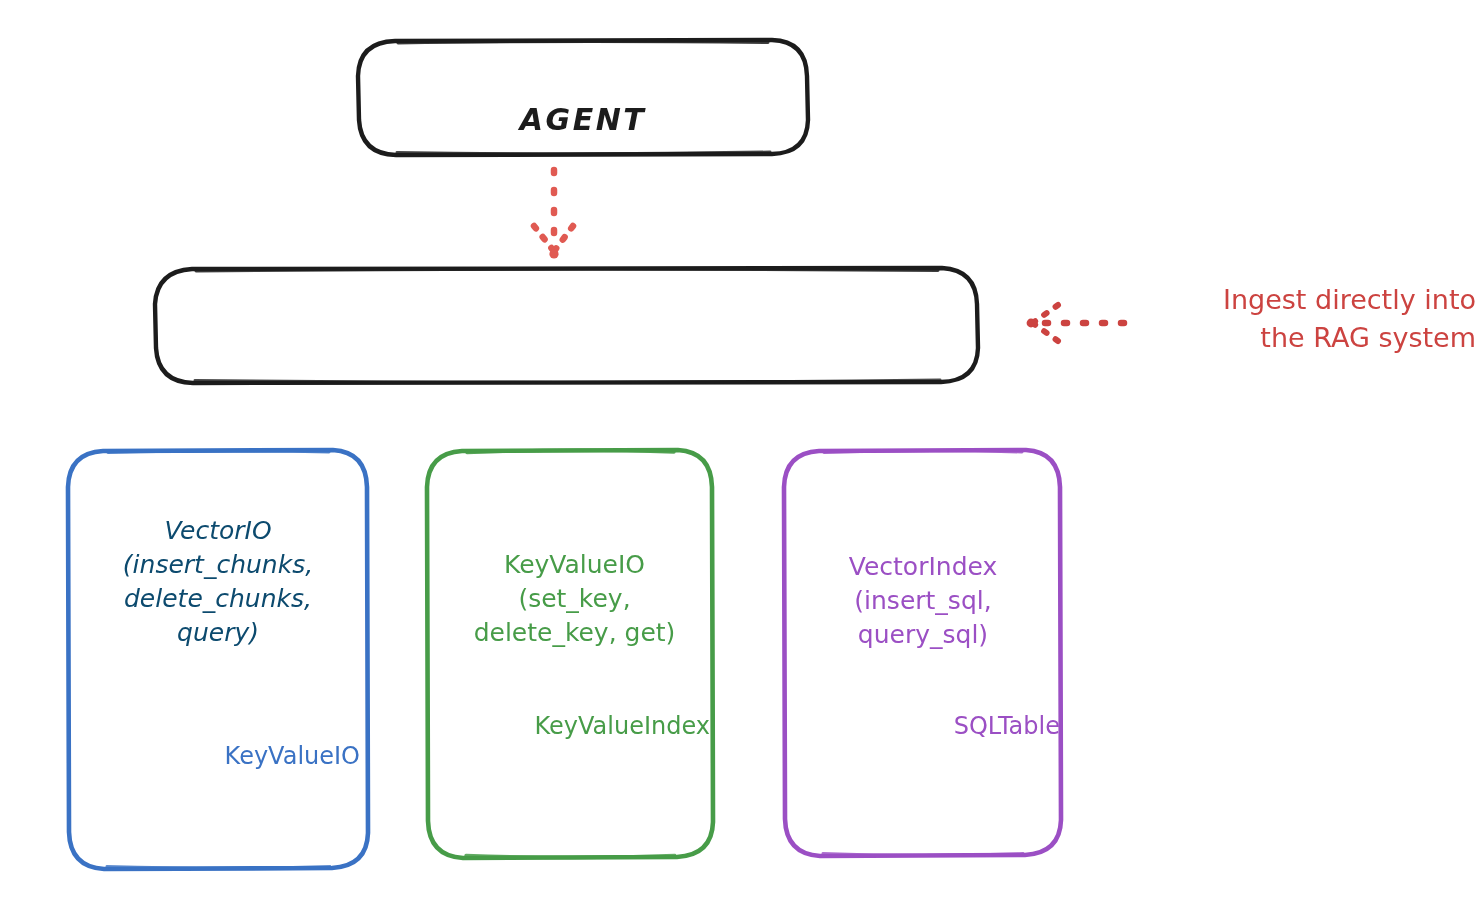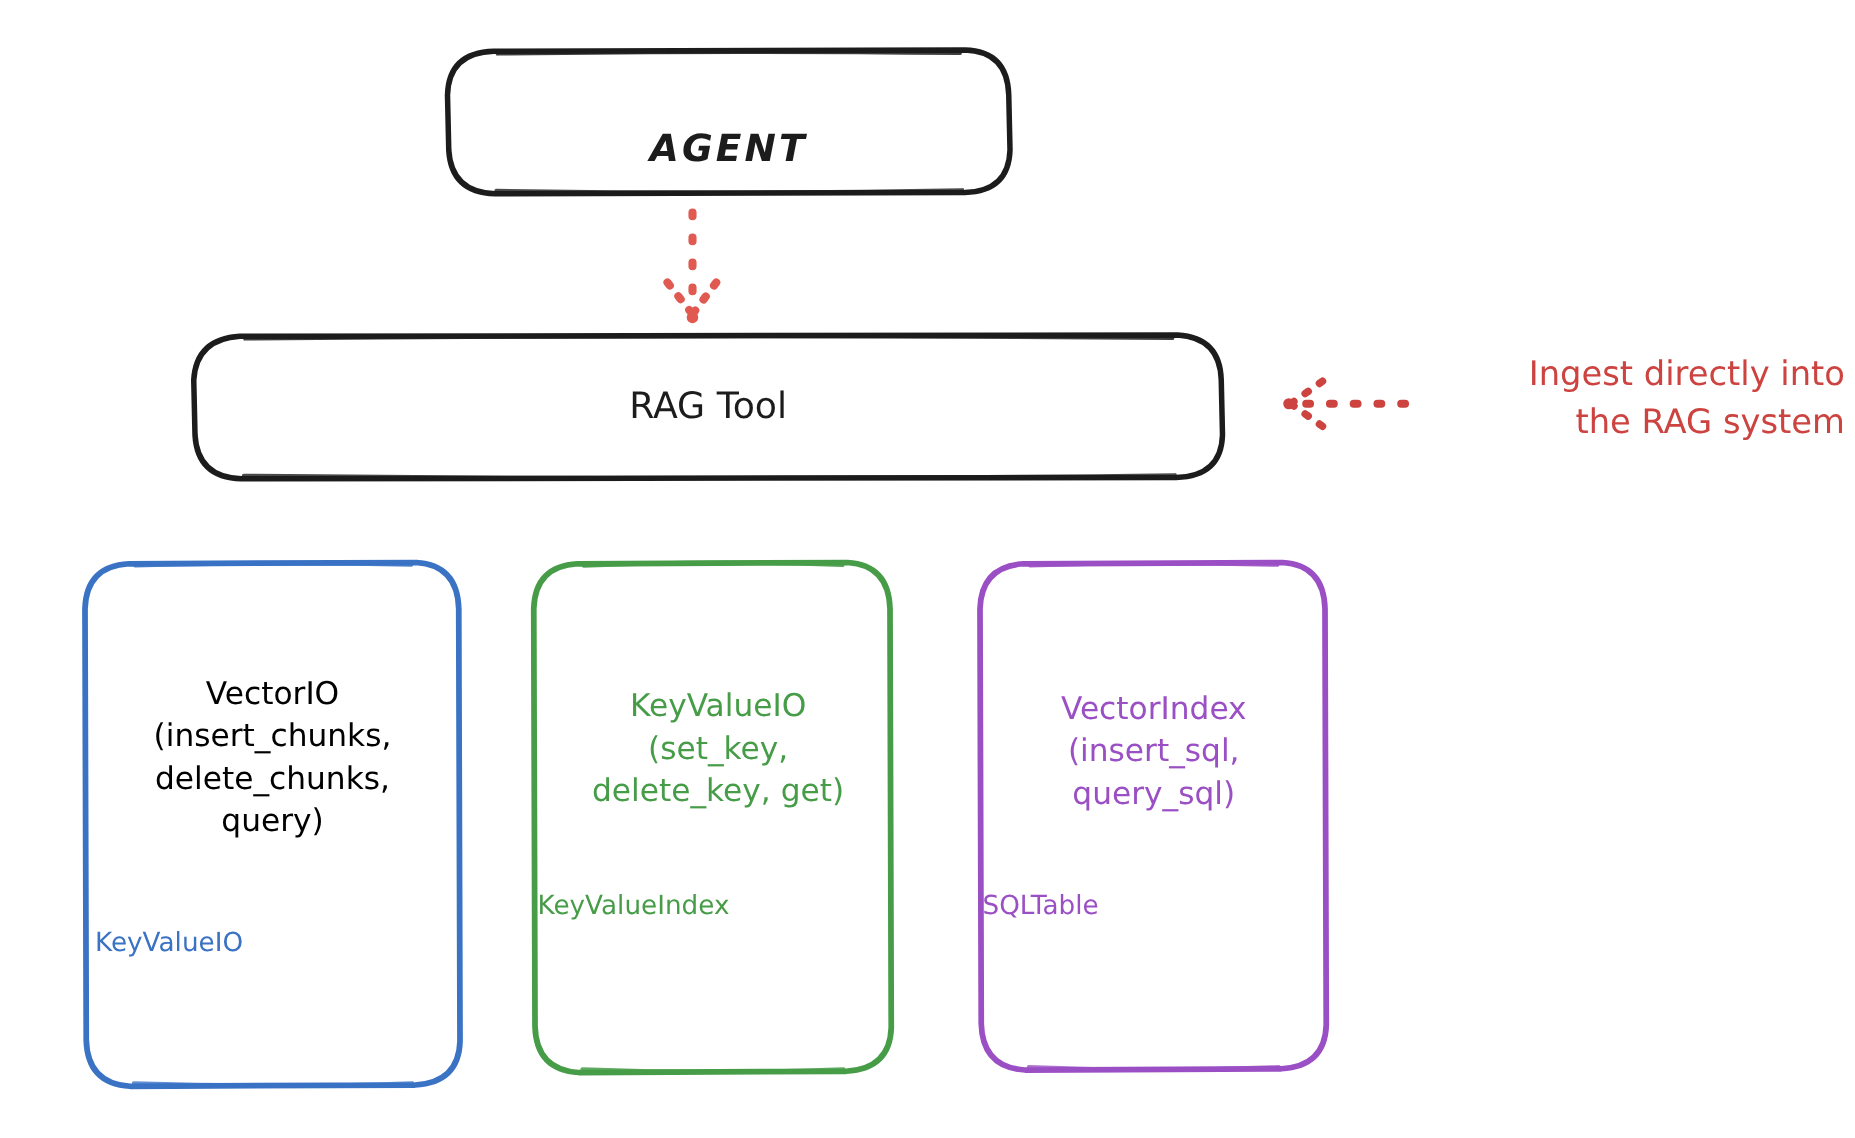--- a/index.html
+++ b/index.html
@@ -66,27 +66,27 @@
     position: absolute;
     text-align: center;
     white-space: pre-line;
     line-height: 1.36;
     font-size: 25px;
     font-family: "DejaVu Sans", sans-serif;
     user-select: none;
   }
   .provider-index {
     position: absolute;
-    text-align: left;
-    font-size: 21px;
+    text-align: right;
+    font-size: 24px;
     font-family: "DejaVu Sans", sans-serif;
     user-select: none;
   }
 
-  #vectorio-api   { left: 76px;  top: 538px; width: 284px; color: #000000; }
+  #vectorio-api   { left: 76px;  top: 514px; width: 284px; color: #0c4a6e; font-style: italic; }
   #vectorio-index { left: 76px;  top: 742px; width: 284px; color: #3a72c4; }
 
   #kvio-api       { left: 430px; top: 548px; width: 289px; color: #479c48; }
   #kvio-index     { left: 430px; top: 712px; width: 280px; color: #479c48; }
 
   #relio-api      { left: 786px; top: 550px; width: 274px; color: #9b4fc4; }
   #relio-index    { left: 786px; top: 712px; width: 274px; color: #9b4fc4; }
 
   
   #ingest-note {
@@ -157,21 +157,20 @@
       <path d="M 819,451 L 1026,450 Q 1059,452 1060,487 L 1061,820 Q 1060,853 1025,855
                L 820,856 Q 786,854 785,819 L 784,487 Q 785,453 819,451 Z" fill="#ffffff" stroke="#9b4fc4" stroke-width="4.6" stroke-linecap="round" stroke-linejoin="round"></path>
       <path d="M 824,452.5 Q 925,449 1022,452" fill="none" stroke="#9b4fc4" stroke-width="3" stroke-linecap="round" opacity="0.85"></path>
       <path d="M 823,853.5 Q 925,857.5 1023,853.5" fill="none" stroke="#9b4fc4" stroke-width="3" stroke-linecap="round" opacity="0.8"></path>
     </g>
 
   </svg>
 
   <div class="node-label" id="agent-label">AGENT</div>
 
-  <div class="node-label" id="ragtool-label">RAG Tool</div>
 
   <div class="provider-text" id="vectorio-api">VectorIO
 (insert_chunks,
 delete_chunks,
 query)</div>
   <div class="provider-index" id="vectorio-index">KeyValueIO</div>
 
   <div class="provider-text" id="kvio-api">KeyValueIO
 (set_key,
 delete_key, get)</div>

